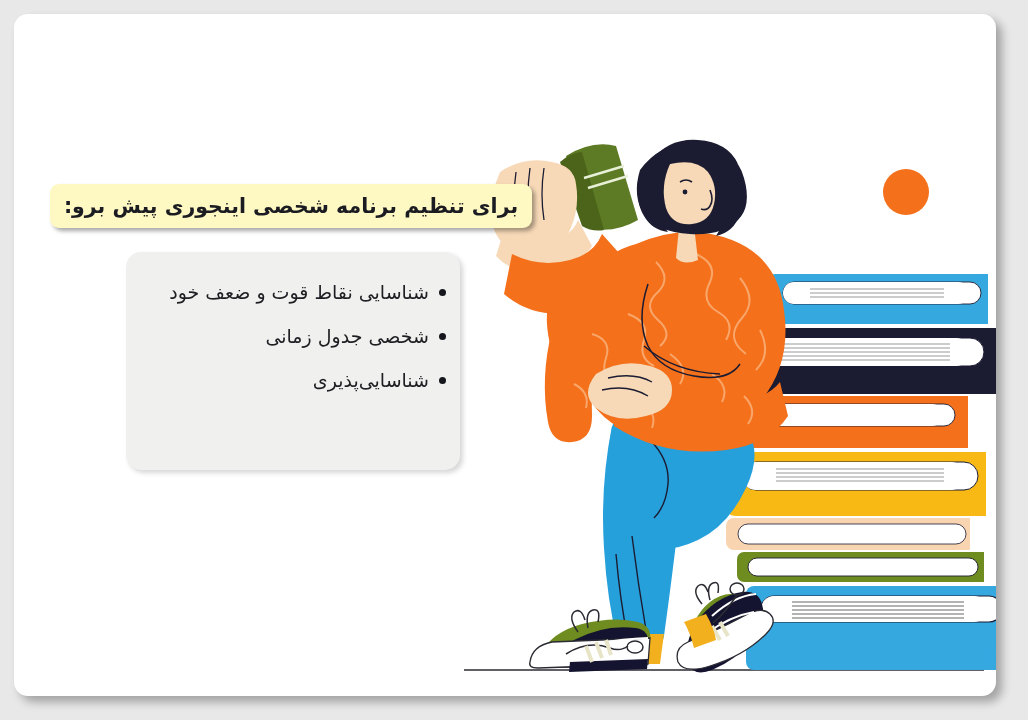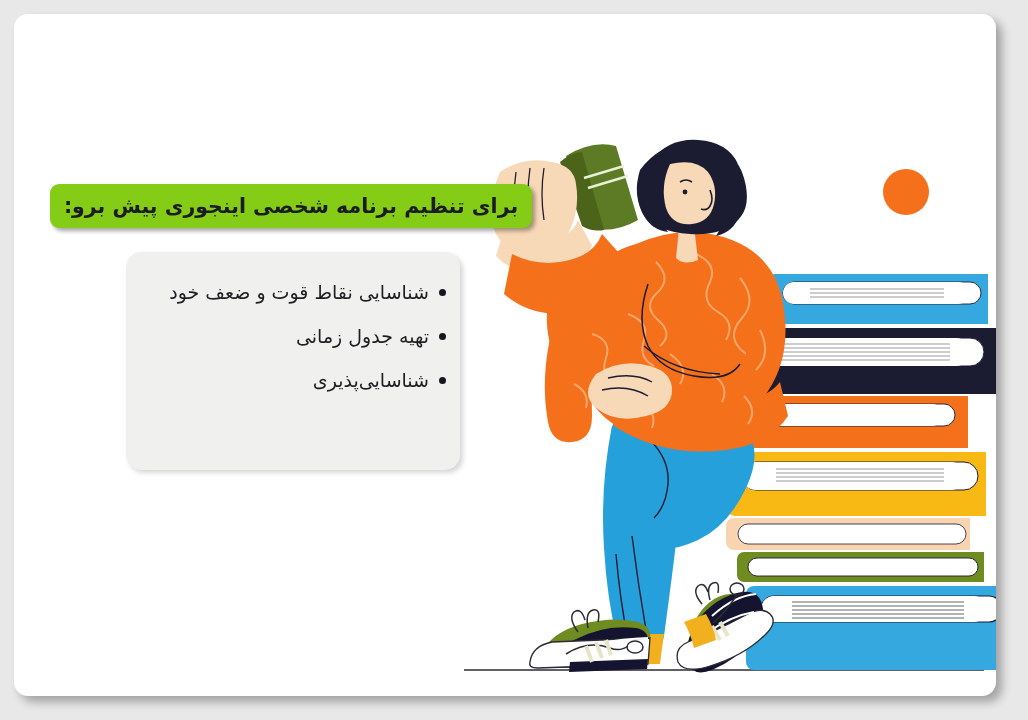--- a/index.html
+++ b/index.html
@@ -32,21 +32,21 @@
     overflow: hidden;
   }
 
   
   .title-banner {
     position: absolute;
     left: 36px;
     top: 170px;
     width: 482px;
     height: 44px;
-    background: #84cc16;
+    background: #fef9c3;
     border-radius: 9px;
     box-shadow: 3px 3px 4px rgba(0,0,0,0.35);
     display: flex;
     align-items: center;
     justify-content: center;
     direction: rtl;
   }
   .title-banner-text {
     font-family: "DejaVu Sans", sans-serif;
     font-size: 20.5px;
@@ -348,21 +348,21 @@
     </div>
 
     <div class="bullet-panel">
       <ul class="bullet-list">
         <li class="bullet-item">
           <span class="bullet-dot"></span>
           <span class="bullet-text">شناسایی نقاط قوت و ضعف خود</span>
         </li>
         <li class="bullet-item">
           <span class="bullet-dot"></span>
-          <span class="bullet-text">تهیه جدول زمانی</span>
+          <span class="bullet-text">شخصی جدول زمانی</span>
         </li>
         <li class="bullet-item">
           <span class="bullet-dot"></span>
           <span class="bullet-text">شناسایی‌پذیری</span>
         </li>
       </ul>
     </div>
 
   </div>
 </div>

